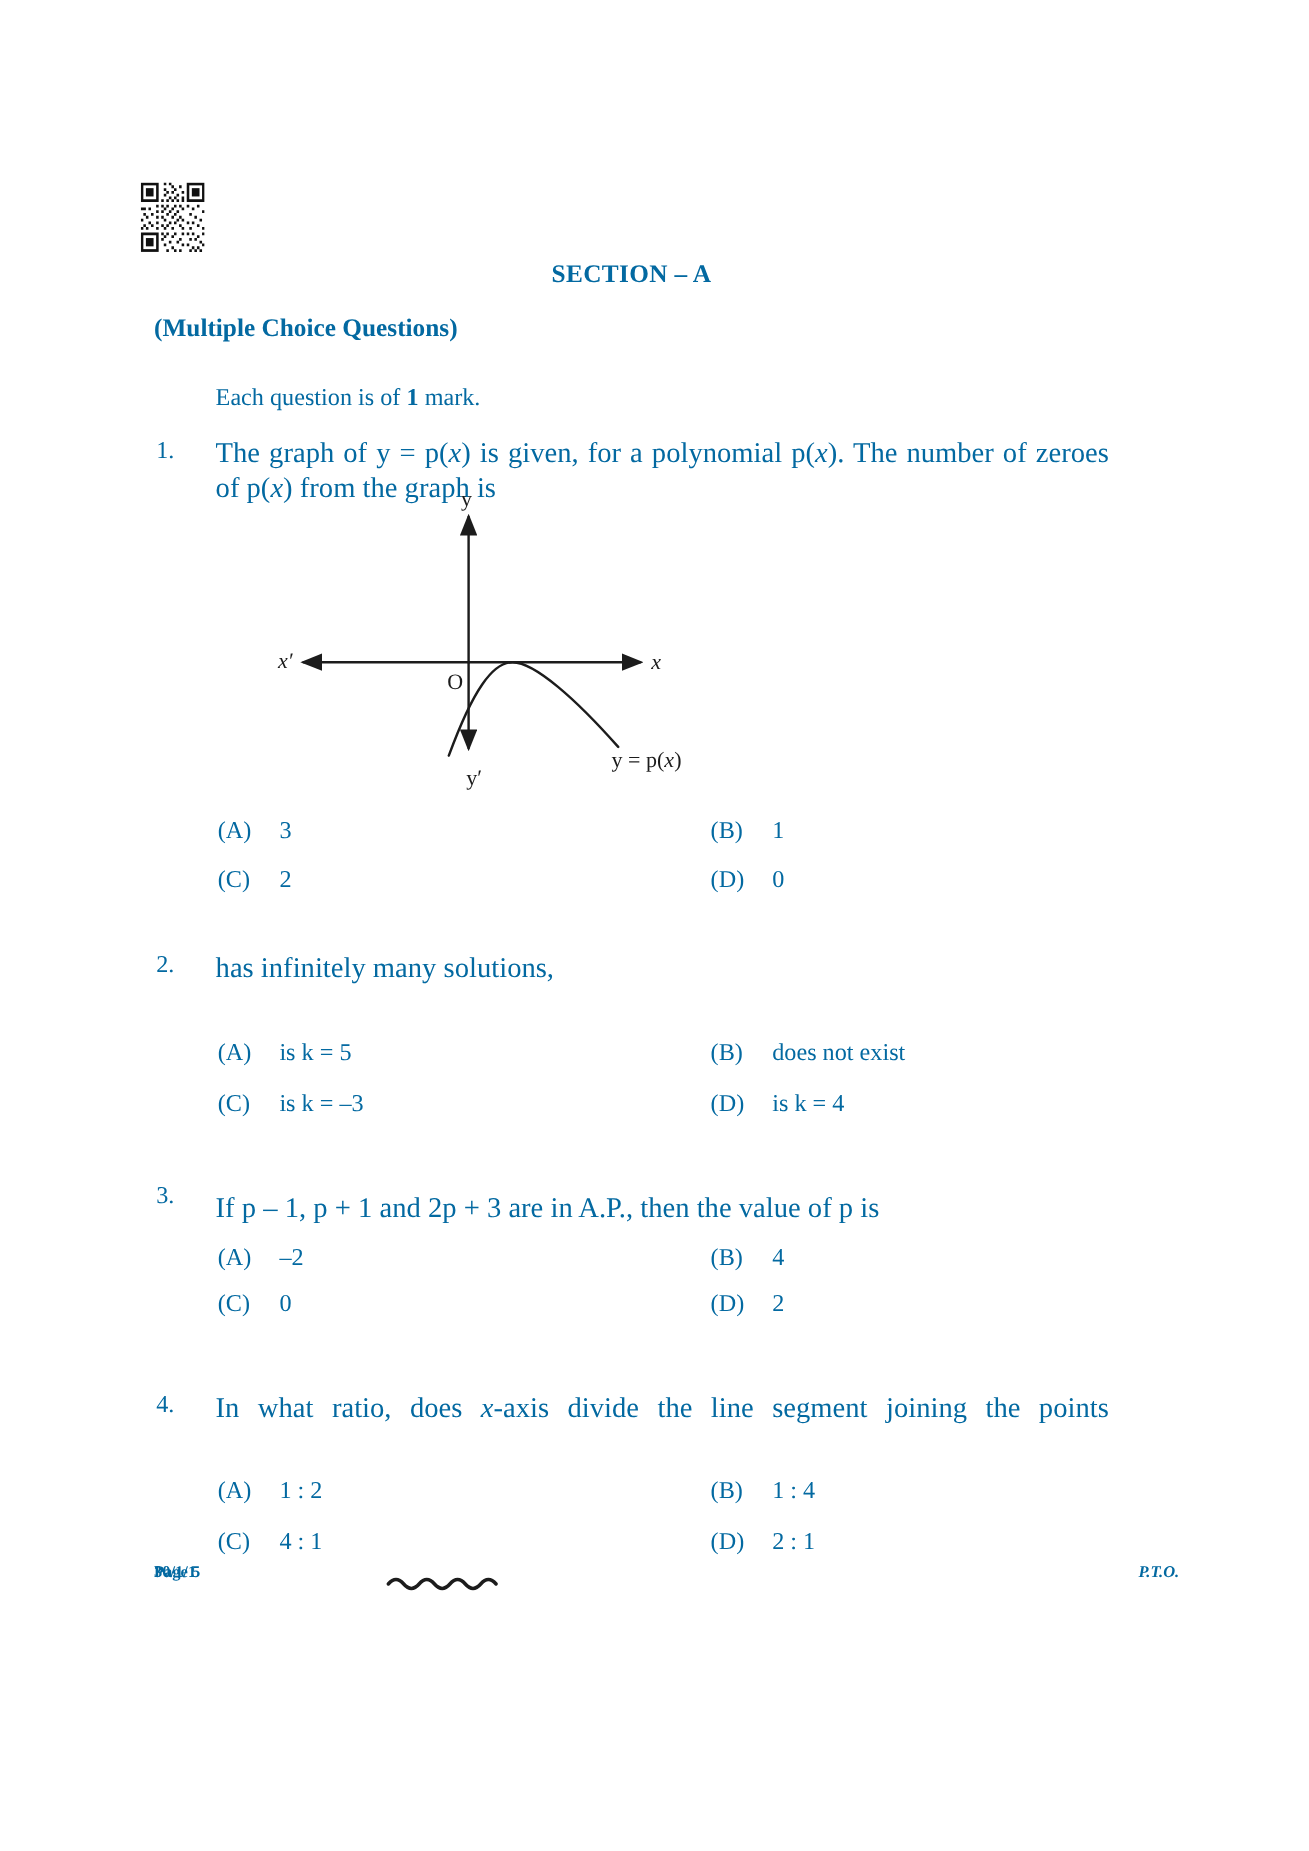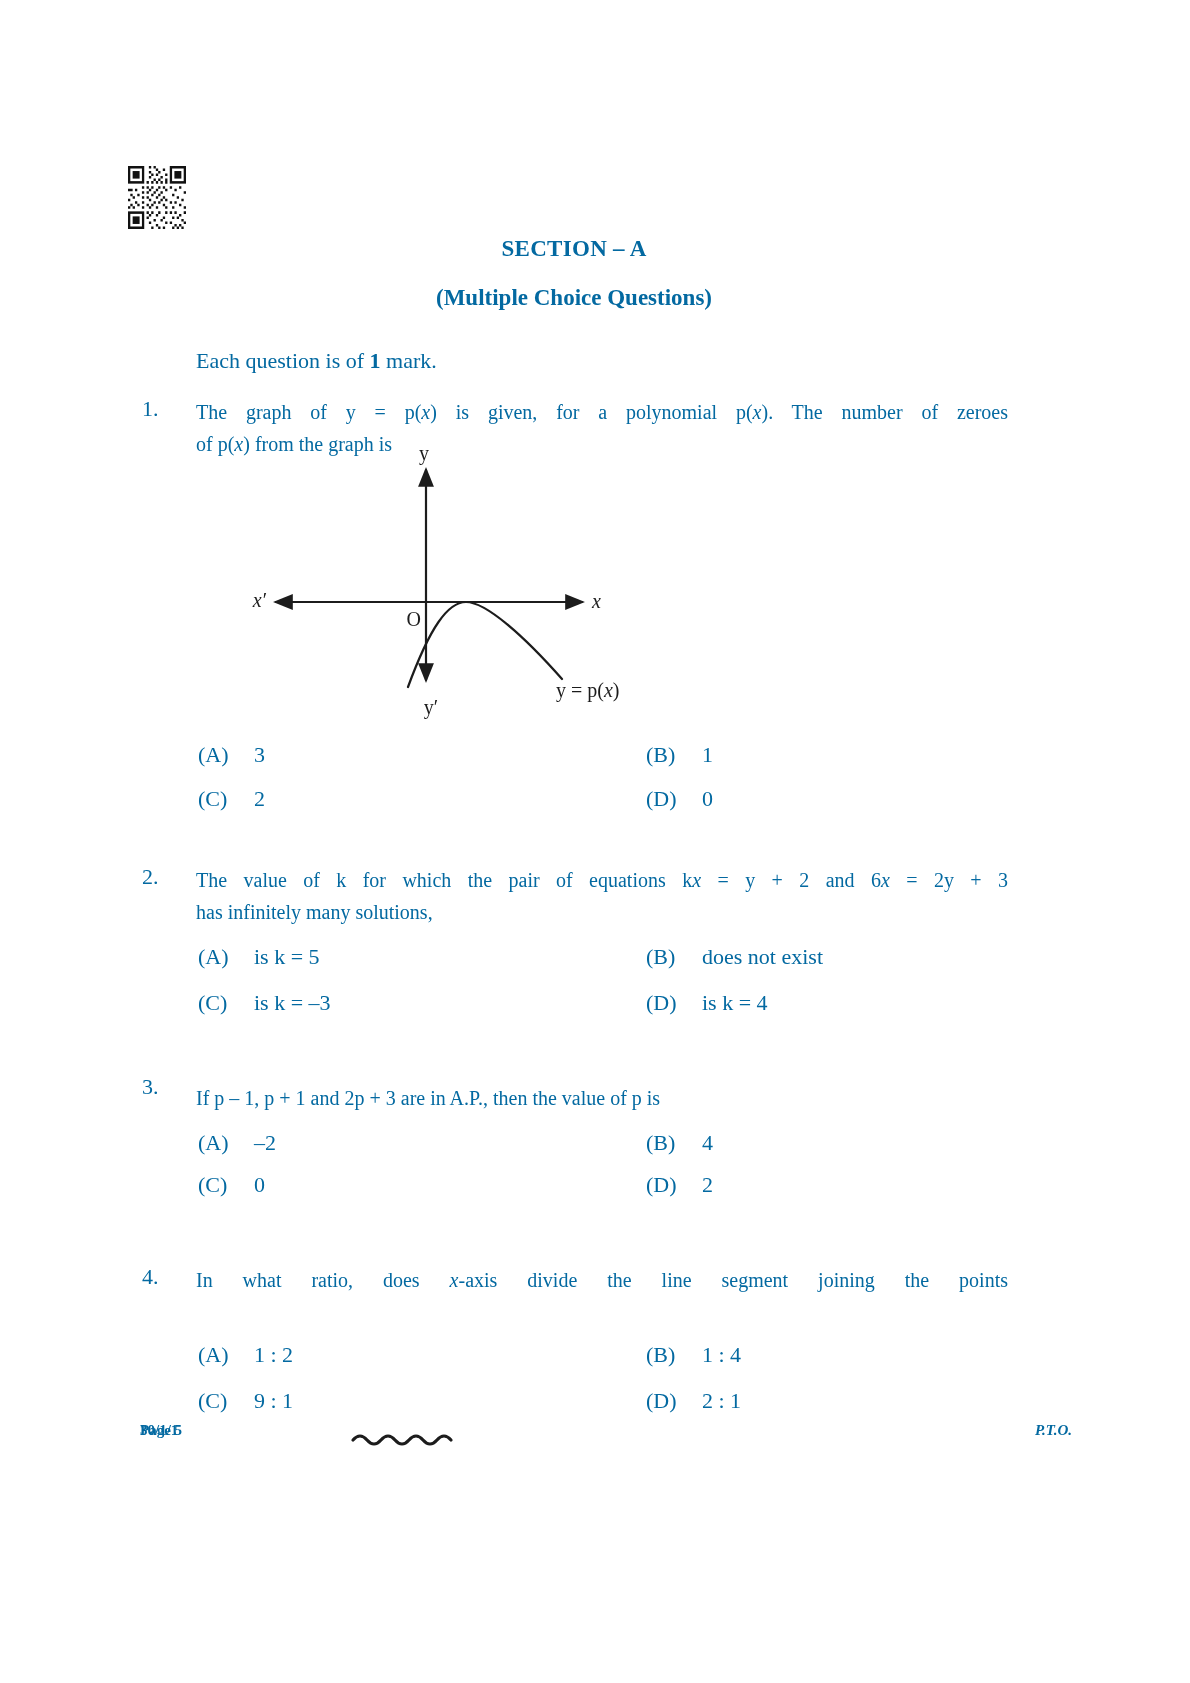--- a/index.html
+++ b/index.html
@@ -7,28 +7,28 @@
     position:relative;width:1190px;height:1683px;margin:0 auto;
     background:#ffffff;color:#0369a1;
     font-family:"Liberation Serif","DejaVu Serif",serif;
     overflow:hidden;
   }
   
   .qr{position:absolute;left:128px;top:166px;width:58px;height:63px;}
   
   .h-title{position:absolute;left:140px;width:868px;top:236px;text-align:center;
            font-weight:bold;font-size:23px;letter-spacing:.3px;}
-  .h-sub{position:absolute;left:140px;width:868px;top:285px;text-align:center;
+  .h-sub{position:absolute;left:140px;width:868px;top:285px;
          font-weight:bold;font-size:23px;}
   
   .intro{position:absolute;left:196px;top:348px;font-size:22px;white-space:nowrap;}
   .b{font-weight:bold;}
   
   .qnum{position:absolute;left:142px;font-size:22px;}
-  .qtext{position:absolute;left:196px;width:812px;font-size:20px;}
+  .qtext{position:absolute;left:196px;width:812px;font-size:26px;}
   .line{line-height:32px;}
   .just{text-align:justify;height:32px;overflow:hidden;}
   .just::after{content:"";display:inline-block;width:100%;}
   
   .orow{position:absolute;left:0;width:1100px;height:30px;font-size:22px;}
   .olab,.oval{position:absolute;white-space:nowrap;}
   .l1{left:198px;} .v1{left:254px;} .l2{left:646px;} .v2{left:702px;}
   
   .figure{position:absolute;left:230px;top:440px;width:420px;height:285px;}
   .figure line,.figure .curve{stroke:#1c1c1c;stroke-width:2.2;fill:none;stroke-linecap:round;}
@@ -107,21 +107,20 @@
   </div>
   <div class="orow" style="top:786px">
     <span class="olab l1">(C)</span>
     <span class="oval v1">2</span>
     <span class="olab l2">(D)</span>
     <span class="oval v2">0</span>
   </div>
 
   <div class="qnum" style="top:864px">2.</div>
   <div class="qtext" style="top:864px">
-    <div class="line just">The value of k for which the pair of equations k<i>x</i> = y + 2 and 6<i>x</i> = 2y + 3</div>
     <div class="line">has infinitely many solutions,</div>
   </div>
   <div class="orow" style="top:944px">
     <span class="olab l1">(A)</span>
     <span class="oval v1">is k = 5</span>
     <span class="olab l2">(B)</span>
     <span class="oval v2">does not exist</span>
   </div>
   <div class="orow" style="top:990px">
     <span class="olab l1">(C)</span>
@@ -152,21 +151,21 @@
     <div class="line just">In what ratio, does <i>x</i>-axis divide the line segment joining the points</div>
   </div>
   <div class="orow" style="top:1342px">
     <span class="olab l1">(A)</span>
     <span class="oval v1">1 : 2</span>
     <span class="olab l2">(B)</span>
     <span class="oval v2">1 : 4</span>
   </div>
   <div class="orow" style="top:1388px">
     <span class="olab l1">(C)</span>
-    <span class="oval v1">9 : 1</span>
+    <span class="oval v1">4 : 1</span>
     <span class="olab l2">(D)</span>
     <span class="oval v2">2 : 1</span>
   </div>
 
   <div class="footer">
     <span class="f-code">30/1/1</span>
     <svg class="f-squiggle" viewBox="0 0 108 18">
       <path d="M3 11 Q10 3 17 11 T31 11 T45 11 T59 11 T73 11 T87 11 T101 11" fill="none" stroke="#1c1c1c" stroke-width="3.2" stroke-linecap="round"></path>
     </svg>
     <span class="f-page">Page 5</span>

